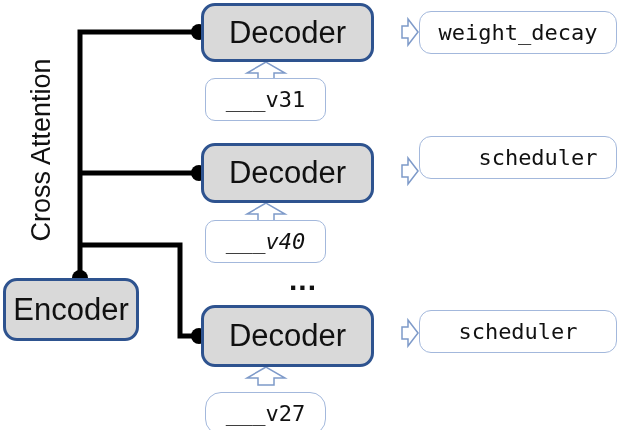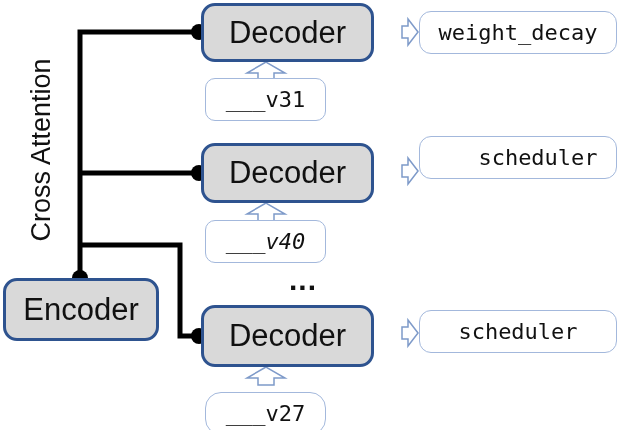--- a/index.html
+++ b/index.html
@@ -34,21 +34,21 @@
     position: absolute;
     background: var(--node-fill, #d9d9d9);
     border: 3px solid var(--node-border, #2e538f);
     border-radius: 14px;
     display: flex;
     align-items: center;
     justify-content: center;
     font-size: 31px;
     color: #111111;
   }
-  .encoder { left: 3px;  top: 278px; width: 156px; height: 63px; }
+  .encoder { left: 3px;  top: 278px; width: 136px; height: 63px; }
   .decoder { left: 201px; width: 173px; }
   .decoder.r1 { top: 3px;   height: 59px; }
   .decoder.r2 { top: 143px; height: 60px; }
   .decoder.r3 { top: 305px; height: 62px; }
   .iobox {
     position: absolute;
     background: #ffffff;
     border: 1.5px solid var(--io-border, #a3b8dc);
     display: flex;
     align-items: center;

